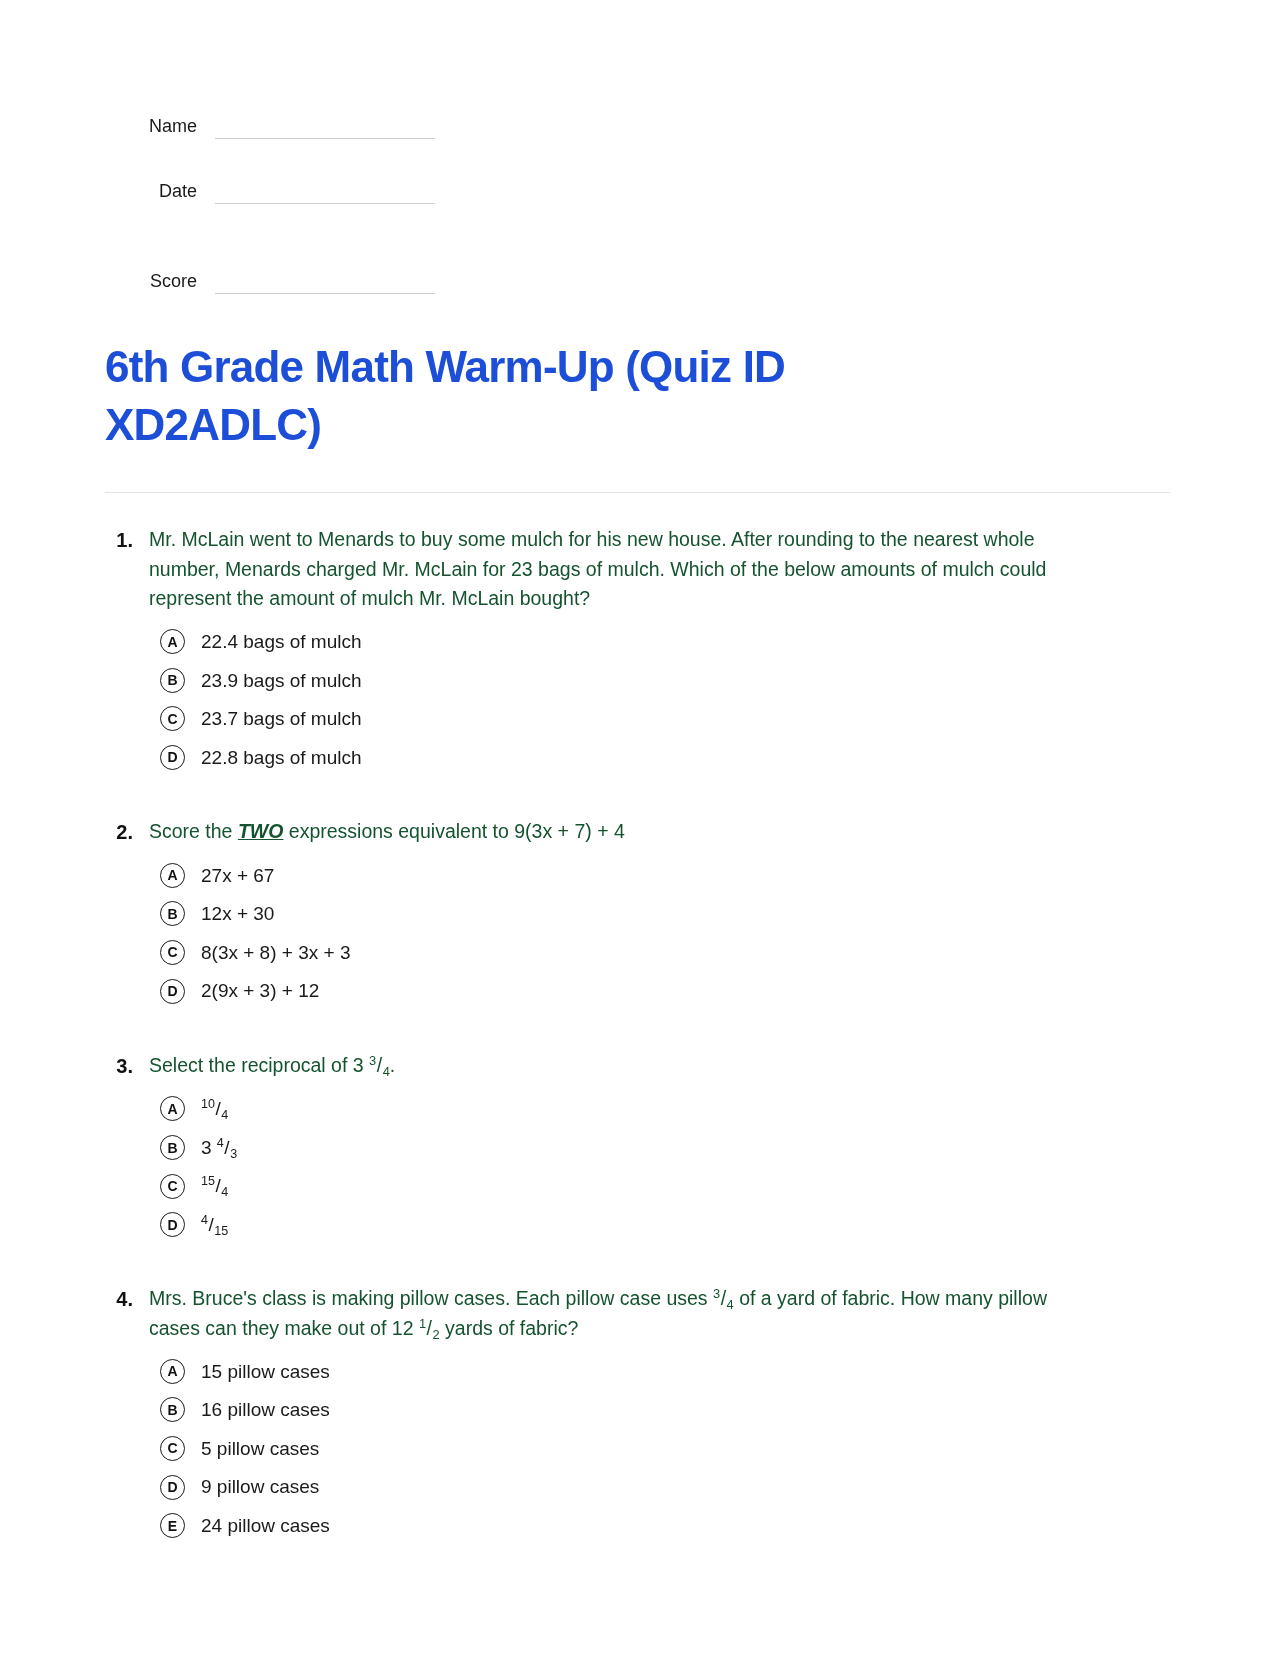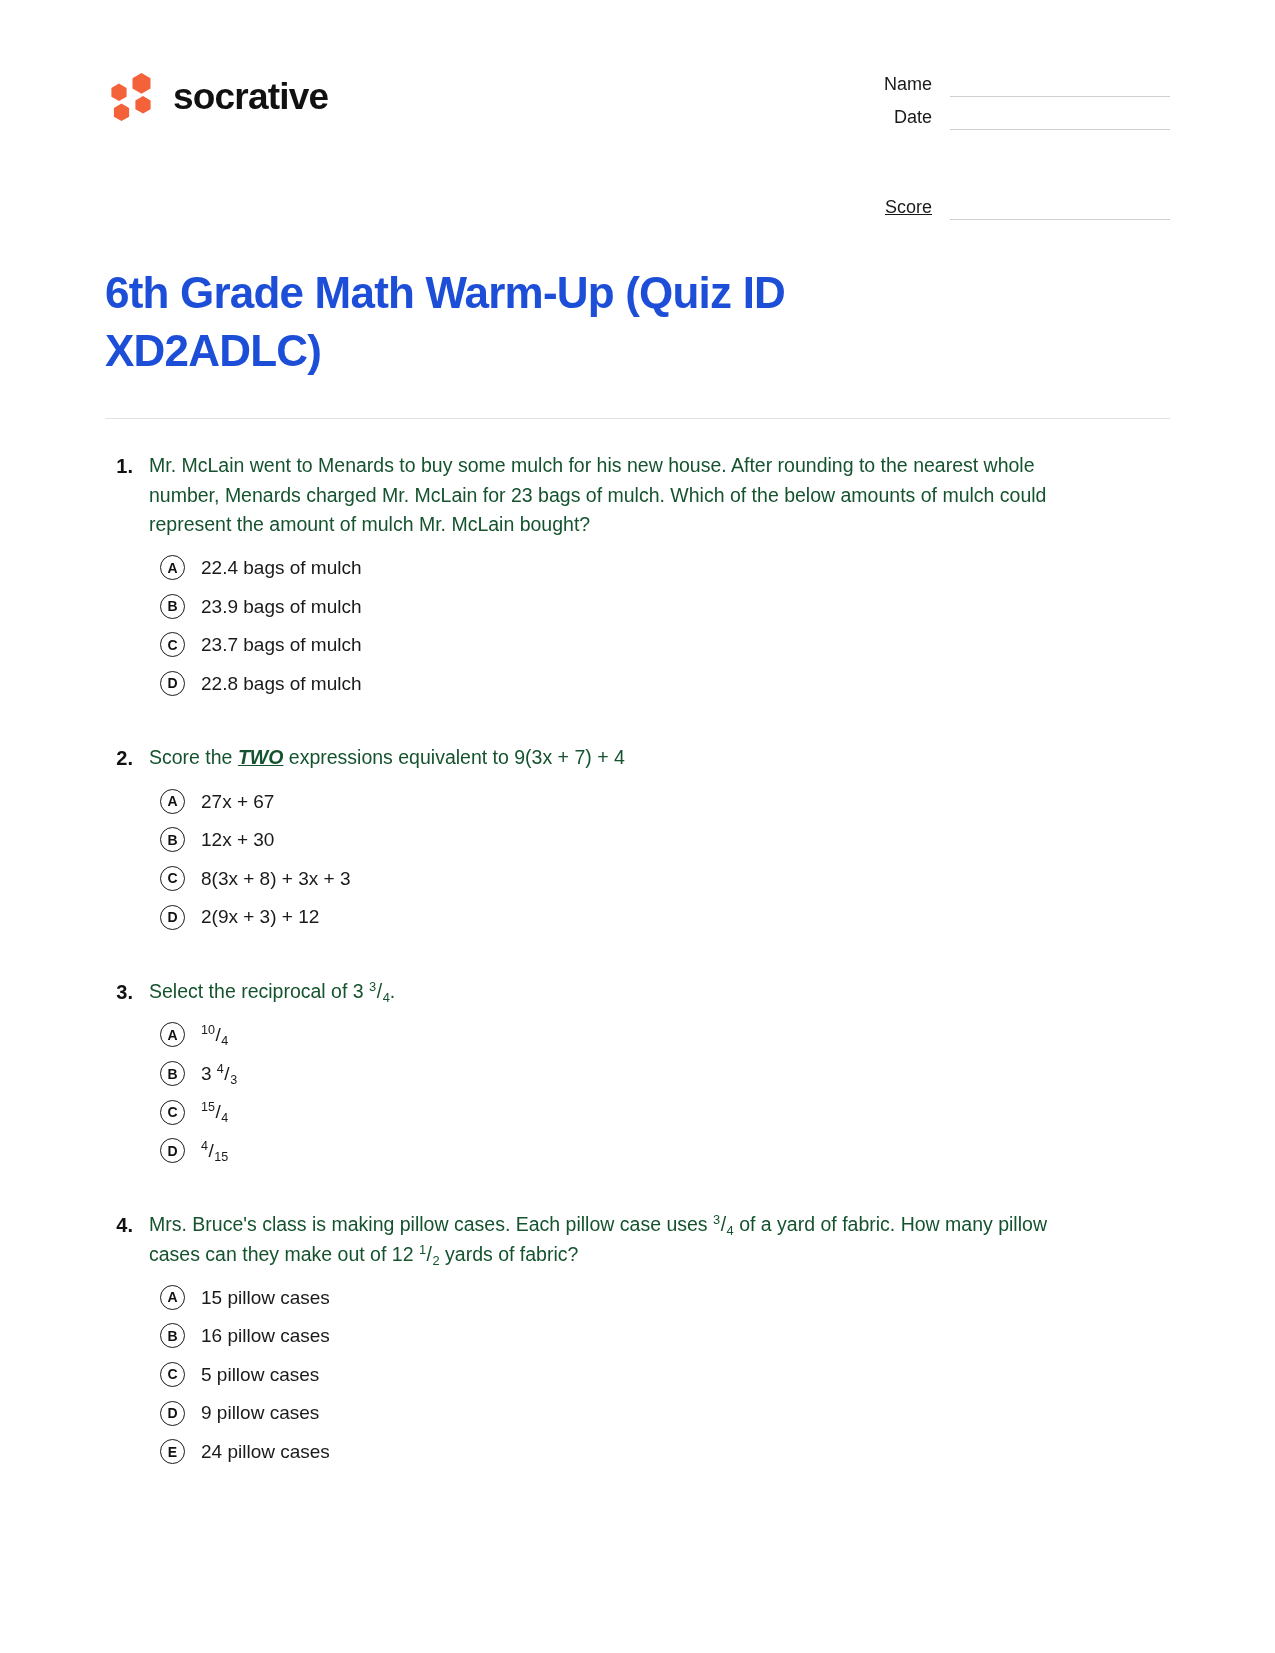--- a/index.html
+++ b/index.html
@@ -56,37 +56,37 @@
 
   .fields {
     width: 330px;
     padding-top: 18px;
   }
   .field-row {
     display: flex;
     align-items: flex-end;
     justify-content: flex-end;
     margin-bottom: 10px;
+    margin-top: 42px;
   }
   .field-label {
     font-size: 18px;
     color: #1a1a1a;
     line-height: 1;
     padding-bottom: 4px;
     white-space: nowrap;
   }
   .field-line {
     width: 220px;
     margin-left: 18px;
     border-bottom: 1.5px solid #cfcfcf;
     height: 22px;
   }
   .field-row.score {
     margin-top: 67px;
-    text-decoration: underline;
   }
 
   
   .quiz-title {
     margin: 34px 0 0 0;
     font-size: 44px;
     line-height: 1.32;
     font-weight: 700;
     letter-spacing: -0.8px;
     color: #1d4ed8;
@@ -177,31 +177,20 @@
   .frac .slash { padding: 0 0.5px; }
 </style>
 </head>
 <body>
 
 <div class="page">
 
   <div class="header">
     <div class="header-row">
 
-      <div class="brand">
-        <svg class="brand-logo" viewBox="0 0 52 52">
-          <g fill="#F4623A">
-            <polygon points="36.5,3 45.5,8.2 45.5,18.6 36.5,23.8 27.5,18.6 27.5,8.2"></polygon>
-            <polygon points="14.0,13.5 21.6,17.9 21.6,26.7 14.0,31.1 6.4,26.7 6.4,17.9"></polygon>
-            <polygon points="38.0,26.0 45.6,30.4 45.6,39.2 38.0,43.6 30.4,39.2 30.4,30.4"></polygon>
-            <polygon points="16.5,33.5 24.1,37.9 24.1,46.7 16.5,51.1 8.9,46.7 8.9,37.9"></polygon>
-          </g>
-        </svg>
-        <div class="brand-name">socrative</div>
-      </div>
 
       <div class="fields">
         <div class="field-row">
           <div class="field-label">Name</div>
           <div class="field-line"></div>
         </div>
         <div class="field-row">
           <div class="field-label">Date</div>
           <div class="field-line"></div>
         </div>

